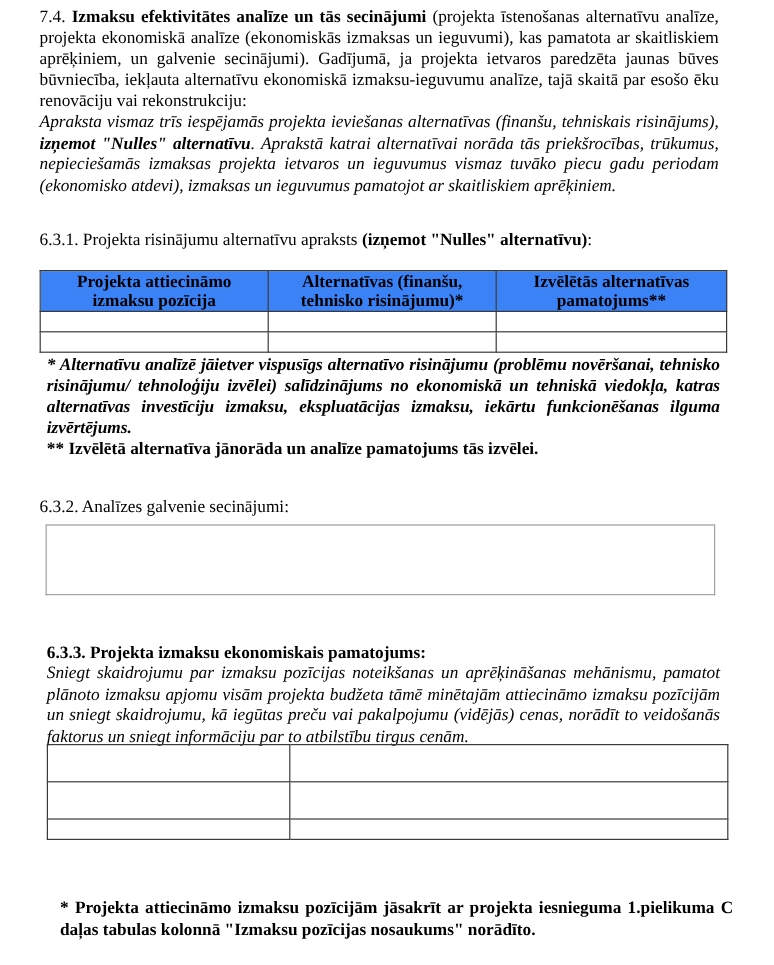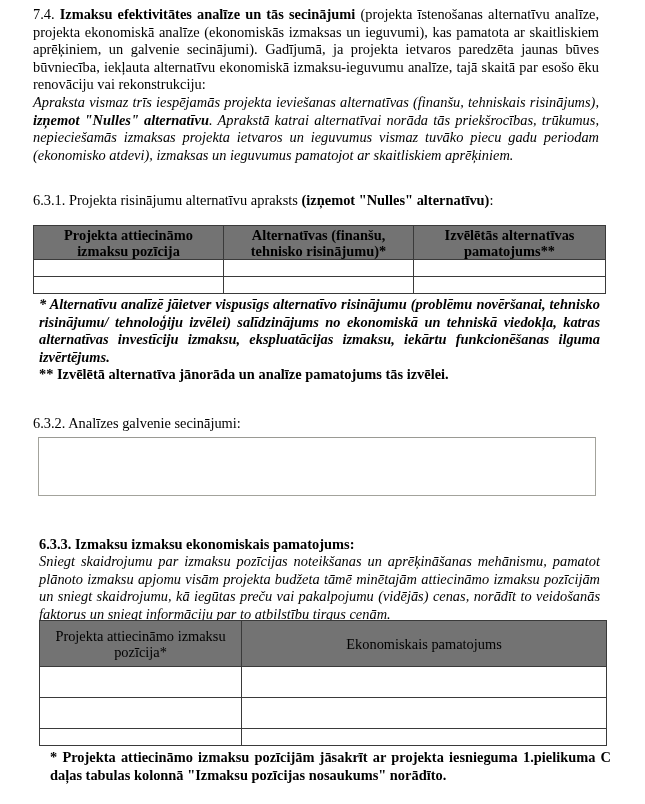--- a/index.html
+++ b/index.html
@@ -16,21 +16,21 @@
   .ital { font-style: italic; }
   .bold { font-weight: bold; }
 
   table.t {
     position: absolute; border-collapse: collapse; table-layout: fixed;
     font-size: 14.4px;
   }
   table.t td, table.t th {
     border: 1.5px solid #3a3a3a; padding: 0 4px; vertical-align: middle;
   }
-  table.t th { background: #737373; text-align: center; line-height: 16px; }
+  table.t th { background: #3b82f6; text-align: center; line-height: 16px; }
   #tbl1 { left: 33px; top: 225px; width: 572px; }
   #tbl1 th { font-weight: bold; height: 33px; }
   #tbl1 td { height: 16px; }
   #tbl2 { left: 39px; top: 620px; width: 567px; }
   #tbl2 th { font-weight: normal; height: 45px; }
   #tbl2 td { height: 30px; }
   #tbl2 tr.last td { height: 16px; }
 
   .textbox {
     position: absolute; left: 38px; top: 437px; width: 558px; height: 59px;
@@ -76,34 +76,30 @@
 </tbody>
   </table>
 
 <p class="para bold" style="top:296px; left:39px; width:561px;font-style:italic;">* Alternatīvu analīzē jāietver vispusīgs alternatīvo risinājumu (problēmu novēršanai, tehnisko risinājumu/ tehnoloģiju izvēlei) salīdzinājums no ekonomiskā un tehniskā viedokļa, katras alternatīvas investīciju izmaksu, ekspluatācijas izmaksu, iekārtu funkcionēšanas ilguma izvērtējums.</p>
 <p class="para bold" style="top:366px; left:39px; width:561px;">** Izvēlētā alternatīva jānorāda un analīze pamatojums tās izvēlei.</p>
 
 <p class="para" style="top:415px;">6.3.2. Analīzes galvenie secinājumi:</p>
 
 <div class="textbox"></div>
 
-<p class="para bold" style="top:536px; left:39px;">6.3.3. Izmaksu izmaksu ekonomiskais pamatojums:</p>
+<p class="para bold" style="top:536px; left:39px;">6.3.3. Projekta izmaksu ekonomiskais pamatojums:</p>
 
 <p class="para ital" style="top:553px; left:39px; width:561px;">Sniegt skaidrojumu par izmaksu pozīcijas noteikšanas un aprēķināšanas mehānismu, pamatot plānoto izmaksu apjomu visām projekta budžeta tāmē minētajām attiecināmo izmaksu pozīcijām un sniegt skaidrojumu, kā iegūtas preču vai pakalpojumu (vidējās) cenas, norādīt to veidošanās faktorus un sniegt informāciju par to atbilstību tirgus cenām.</p>
 
 <table class="t" id="tbl2">
   <colgroup>
       <col style="width:202px">
       <col style="width:365px">
     </colgroup>
   <tbody>
-      <tr>
-    <th>Projekta attiecināmo izmaksu pozīcija*</th>
-    <th>Ekonomiskais pamatojums</th>
-  </tr>
   <tr>
     <td></td>
     <td></td>
   </tr>
   <tr>
     <td></td>
     <td></td>
   </tr>
   <tr class="last">
     <td></td>

